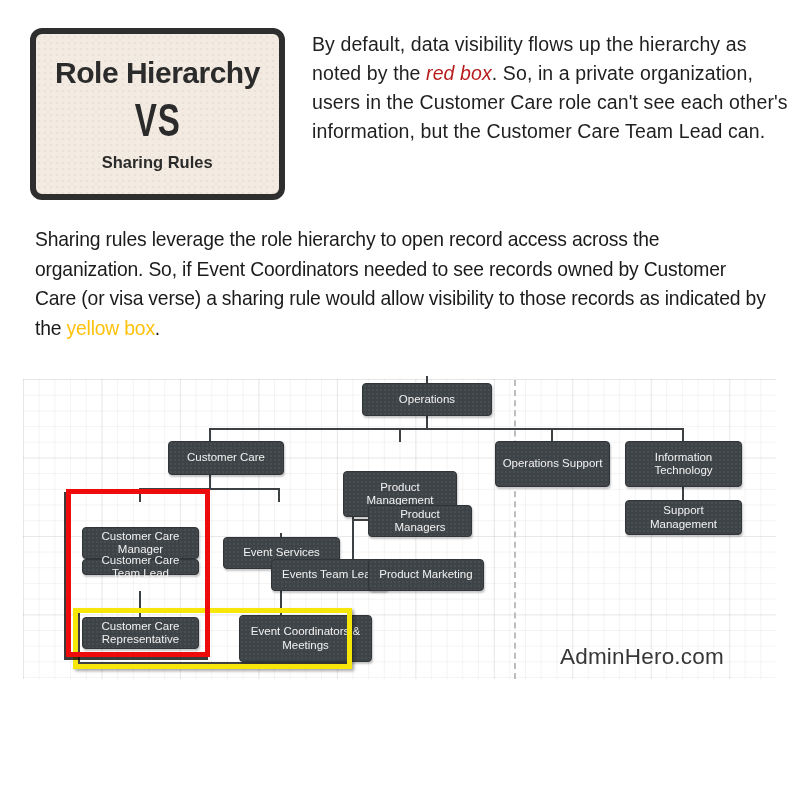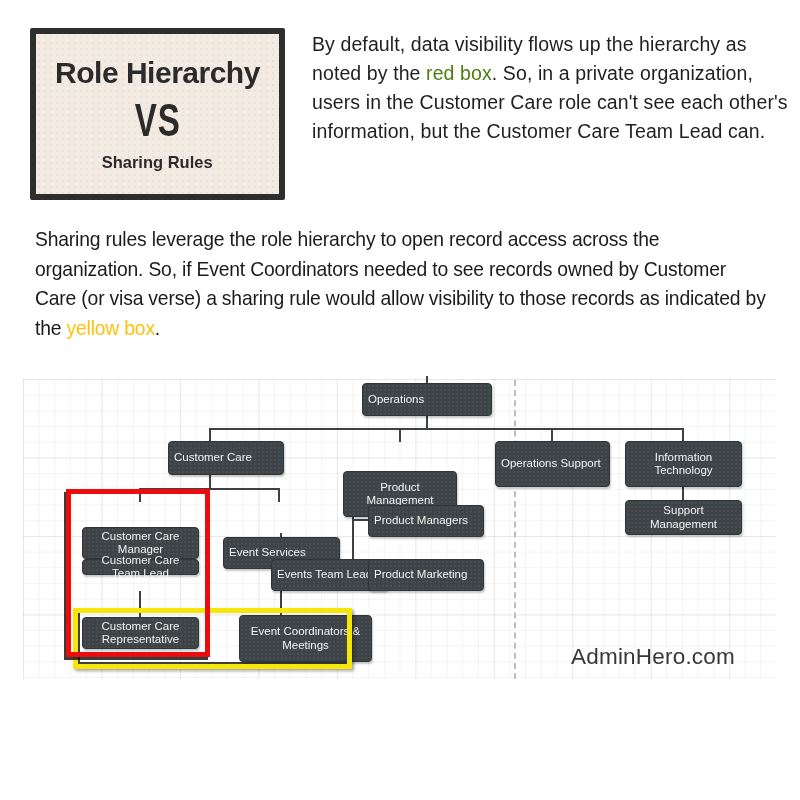--- a/index.html
+++ b/index.html
@@ -3,36 +3,36 @@
 <meta charset="utf-8">
 <style>
   html,body{margin:0;padding:0;background:#fff;}
   *{box-sizing:border-box;}
   body{font-family:"Liberation Sans", sans-serif;}
   #page{position:relative;width:800px;height:800px;background:#ffffff;overflow:hidden;}
 
   
   .title-card{
     position:absolute;left:30px;top:28px;width:255px;height:172px;
-    background:#f3ebe1;border:6px solid #2e2e2e;border-radius:2px;
+    background:#f3ebe1;border:6px solid #2e2e2e;border-radius:12px;
     background-image:radial-gradient(rgba(0,0,0,0.045) 1px, transparent 1px);
     background-size:6px 6px;
     display:flex;flex-direction:column;align-items:center;justify-content:center;
     text-align:center;color:#2b2b2b;
   }
   .title-line1{font-size:30px;font-weight:bold;letter-spacing:-0.5px;line-height:1.1;}
   .title-line2{font-size:46px;font-weight:bold;transform:scaleX(0.72);letter-spacing:1px;line-height:1.0;margin:8px 0 10px 0;}
   .title-line3{font-size:17px;font-weight:bold;transform:scaleX(0.97);}
 
   
   .para1{
     position:absolute;left:312px;top:30px;width:481px;
     font-size:19.5px;line-height:29px;color:#1f1f1f;letter-spacing:0.1px;
   }
-  .para1 .hl-red{color:#4d7c0f;}
+  .para1 .hl-red{color:#b91c1c;font-style:italic;}
   .para2{
     position:absolute;left:35px;top:224px;width:800px;
     font-size:21px;line-height:29.5px;color:#1b1b1b;
     transform:scaleX(0.92);transform-origin:left top;letter-spacing:-0.2px;
   }
   .para2 .hl-yellow{color:#fec20c;}
 
   
   .grid{
     position:absolute;left:23px;top:379px;width:753px;height:300px;
@@ -51,42 +51,42 @@
 
   
   .conn{position:absolute;background:#3d4144;}
   .conn.v{width:2px;}
   .conn.h{height:2px;}
 
   
   .node{
     position:absolute;background:#3e4347;color:#f2f2f2;
     border:1px solid #30353a;border-radius:4px;
-    display:flex;align-items:center;text-align:center;
+    display:flex;align-items:center;justify-content:center;text-align:center;
     font-size:11.5px;line-height:13.5px;padding:2px 5px;
     box-shadow:1px 2px 2px rgba(0,0,0,0.22);
     background-image:radial-gradient(rgba(255,255,255,0.05) 1px, transparent 1px);
     background-size:4px 4px;
   }
 
   
   .red-rect{
     position:absolute;left:66px;top:489px;width:144px;height:168px;
     border:5px solid #ee0b0b;z-index:6;
     box-shadow:-2px 3px 0 rgba(10,10,10,0.8);
   }
   .yellow-rect{
     position:absolute;left:73px;top:608px;width:279px;height:61px;
     border:5px solid #f6e60a;z-index:5;
     box-shadow:2px 2px 3px rgba(0,0,0,0.35), inset 2px -2px 0 rgba(0,0,0,0.75);
   }
 
   .watermark{
     position:absolute;left:560px;top:644px;width:186px;
-    font-size:22.5px;color:#373737;text-align:center;letter-spacing:0.2px;
+    font-size:22.5px;color:#373737;text-align:left;letter-spacing:0.2px;
   }
 </style>
 </head>
 <body>
 
 <div id="page">
 
   <div class="title-card">
     <div class="title-line1">Role Hierarchy</div>
     <div class="title-line2">VS</div>
@@ -152,21 +152,21 @@
   <div class="node" style="left:223px;top:559px;width:117px;height:32px;margin-left:48px;">
       <span>Events Team Lead</span>
     </div>
   <div class="node" style="left:82px;top:617px;width:117px;height:32px;">
       <span>Customer Care Representative</span>
     </div>
   <div class="node" style="left:239px;top:615px;width:133px;height:47px;">
       <span>Event Coordinators &amp; Meetings</span>
     </div>
 
-  <div class="node" style="left:368px;top:505px;width:116px;height:32px;">
+  <div class="node" style="left:368px;top:505px;width:104px;height:32px;">
       <span>Product Managers</span>
     </div>
   <div class="node" style="left:368px;top:559px;width:116px;height:32px;">
       <span>Product Marketing</span>
     </div>
   <div class="node" style="left:625px;top:500px;width:117px;height:35px;">
       <span>Support Management</span>
     </div>
 
   <div class="yellow-rect"></div>

